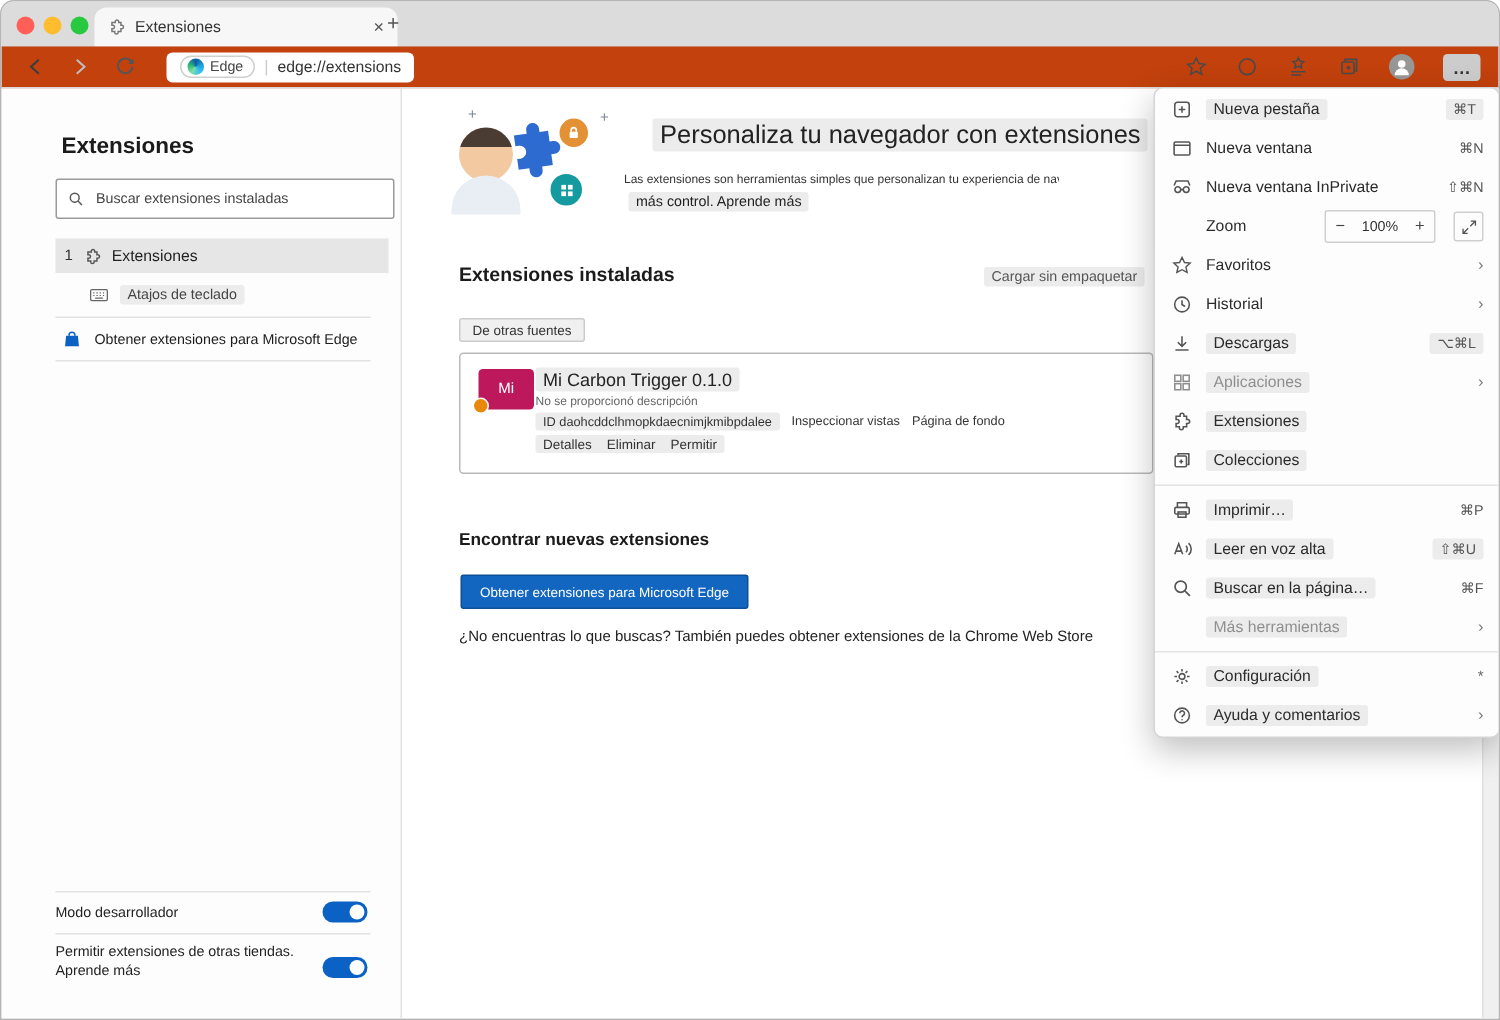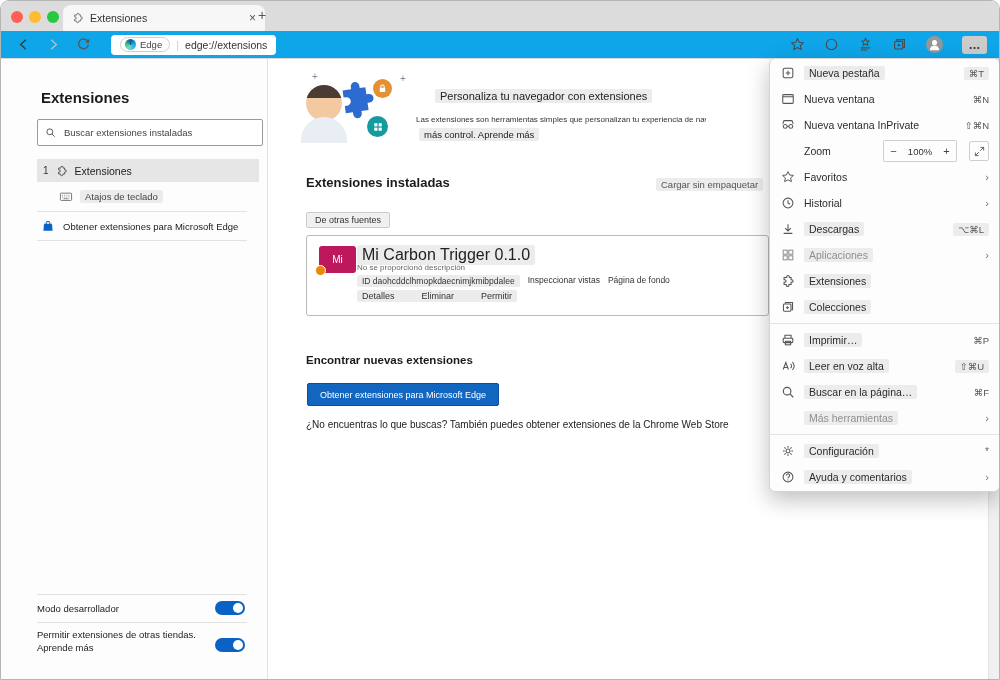--- a/index.html
+++ b/index.html
@@ -13,21 +13,21 @@
             border-bottom:1px solid #c8c8c8;}
   .tl{position:absolute;top:10px;width:12px;height:12px;border-radius:50%;}
   .tl.c{left:10px;background:#ff5f57;} .tl.m{left:28px;background:#febc2e;} .tl.x{left:46px;background:#28c840;}
   .tab{position:absolute;left:62px;top:4px;width:184px;height:26px;background:#f7f7f7;
        border-radius:8px 8px 0 0;display:flex;align-items:center;padding:0 9px;gap:6px;}
   .tab-title{font-size:10.5px;color:#333;flex:1;white-space:nowrap;overflow:hidden;}
   .tab-close{font-size:12px;color:#555;line-height:1;}
   .newtab-btn{position:absolute;left:257px;top:6px;font-size:14px;color:#555;}
 
   
-  .toolbar{position:absolute;top:30px;left:0;right:0;height:27px;background:#0ea5e9;
+  .toolbar{position:absolute;top:30px;left:0;right:0;height:27px;background:#c2410c;
            border-bottom:1px solid #d9d9d9;display:flex;align-items:center;padding:0 12px;}
   .navbtn{width:20px;height:20px;display:flex;align-items:center;justify-content:center;margin-right:10px;}
   .addressbar{display:flex;align-items:center;margin-left:8px;height:20px;background:#fff;
               border-radius:4px;padding:0 9px;gap:6px;}
   .site-badge{display:flex;align-items:center;gap:4px;border:1px solid #cfcfcf;border-radius:10px;
               padding:1px 7px 1px 4px;font-size:9.5px;color:#444;}
   .edge-logo{width:11px;height:11px;border-radius:50%;
              background:conic-gradient(#0c59a4,#1d9fd8,#35c1f1,#7ee0a2,#2bb673,#0c59a4);}
   .ab-sep{color:#ccc;font-size:11px;}
   .ab-url{font-size:10.5px;color:#333;text-align:center;}
@@ -68,38 +68,38 @@
   .person{position:absolute;left:0;top:14px;width:36px;height:36px;border-radius:50%;
           background:linear-gradient(180deg,#4a3b33 0%,#4a3b33 36%,#f3c9a2 36%);}
   .person-body{position:absolute;left:-5px;top:46px;width:46px;height:26px;
                border-radius:23px 23px 0 0;background:#e9eef5;}
   .puzzle-big{position:absolute;left:28px;top:6px;transform:rotate(-8deg);}
   .lock-badge{position:absolute;left:67px;top:8px;width:19px;height:19px;border-radius:50%;
               background:#e49035;display:flex;align-items:center;justify-content:center;}
   .teal-badge{position:absolute;left:61px;top:45px;width:21px;height:21px;border-radius:50%;
               background:#159aa0;display:flex;align-items:center;justify-content:center;}
   .sparkle{position:absolute;font-size:10px;color:#7d8a99;}
-  .hero-title{position:absolute;left:167px;top:30px;font-size:11px;color:#222;}
+  .hero-title{position:absolute;left:167px;top:20px;font-size:17px;color:#222;}
   .hero-line1{position:absolute;left:148px;top:56px;font-size:8px;color:#333;width:290px;
               white-space:nowrap;overflow:hidden;}
   .hero-line2{position:absolute;left:151px;top:69px;font-size:9.5px;color:#222;}
   .sec-title{position:absolute;left:38px;top:116px;font-size:13px;font-weight:bold;color:#1b1b1b;}
   .load-unpacked{position:absolute;left:388px;top:119px;font-size:9.5px;color:#555;}
   .source-chip{position:absolute;left:38px;top:153px;font-size:9px;color:#333;background:#f0f0f0;
                border:1px solid #cbcbcb;border-radius:2px;padding:2px 8px;}
   .card{position:absolute;left:38px;top:176px;width:461px;height:79px;background:#fff;
         border:1px solid #b9b9b9;border-radius:3px;}
   .ext-ic{position:absolute;left:12px;top:10px;width:37px;height:27px;background:#be185d;
           border-radius:3px;color:#fff;font-size:10px;display:flex;align-items:center;justify-content:center;}
   .warn-dot{position:absolute;left:8px;top:29px;width:9px;height:9px;border-radius:50%;
             background:#e8890c;border:1px solid #fff;}
-  .card-name{position:absolute;left:50px;top:9px;font-size:16px;color:#222;}
+  .card-name{position:absolute;left:50px;top:9px;font-size:12px;color:#222;}
   .card-desc{position:absolute;left:50px;top:27px;font-size:8px;color:#666;}
   .card-idline{position:absolute;left:50px;top:39px;font-size:8.5px;color:#333;display:flex;gap:8px;white-space:nowrap;}
-  .card-actions{position:absolute;left:50px;top:54px;font-size:9px;color:#333;display:flex;gap:27px;}
+  .card-actions{position:absolute;left:50px;top:54px;font-size:9px;color:#333;display:flex;gap:10px;}
   .find-title{position:absolute;left:38px;top:295px;font-size:11.5px;font-weight:bold;color:#1b1b1b;}
   .get-btn{position:absolute;left:39px;top:324px;width:192px;height:23px;background:#1266c0;
            border:1px solid #0d4f96;border-radius:2px;color:#fff;font-size:9px;
            display:flex;align-items:center;justify-content:center;font-family:inherit;}
   .footer-txt{position:absolute;left:38px;top:360px;font-size:10px;color:#222;width:478px;
               white-space:nowrap;overflow:hidden;}
   .scrolltrack{position:absolute;right:0;top:0;bottom:0;width:10px;background:#f0f0f0;
                border-left:1px solid #e2e2e2;}
   .scrollthumb{position:absolute;right:1px;top:3px;width:7px;height:70px;background:#c9c9c9;border-radius:4px;}
 

